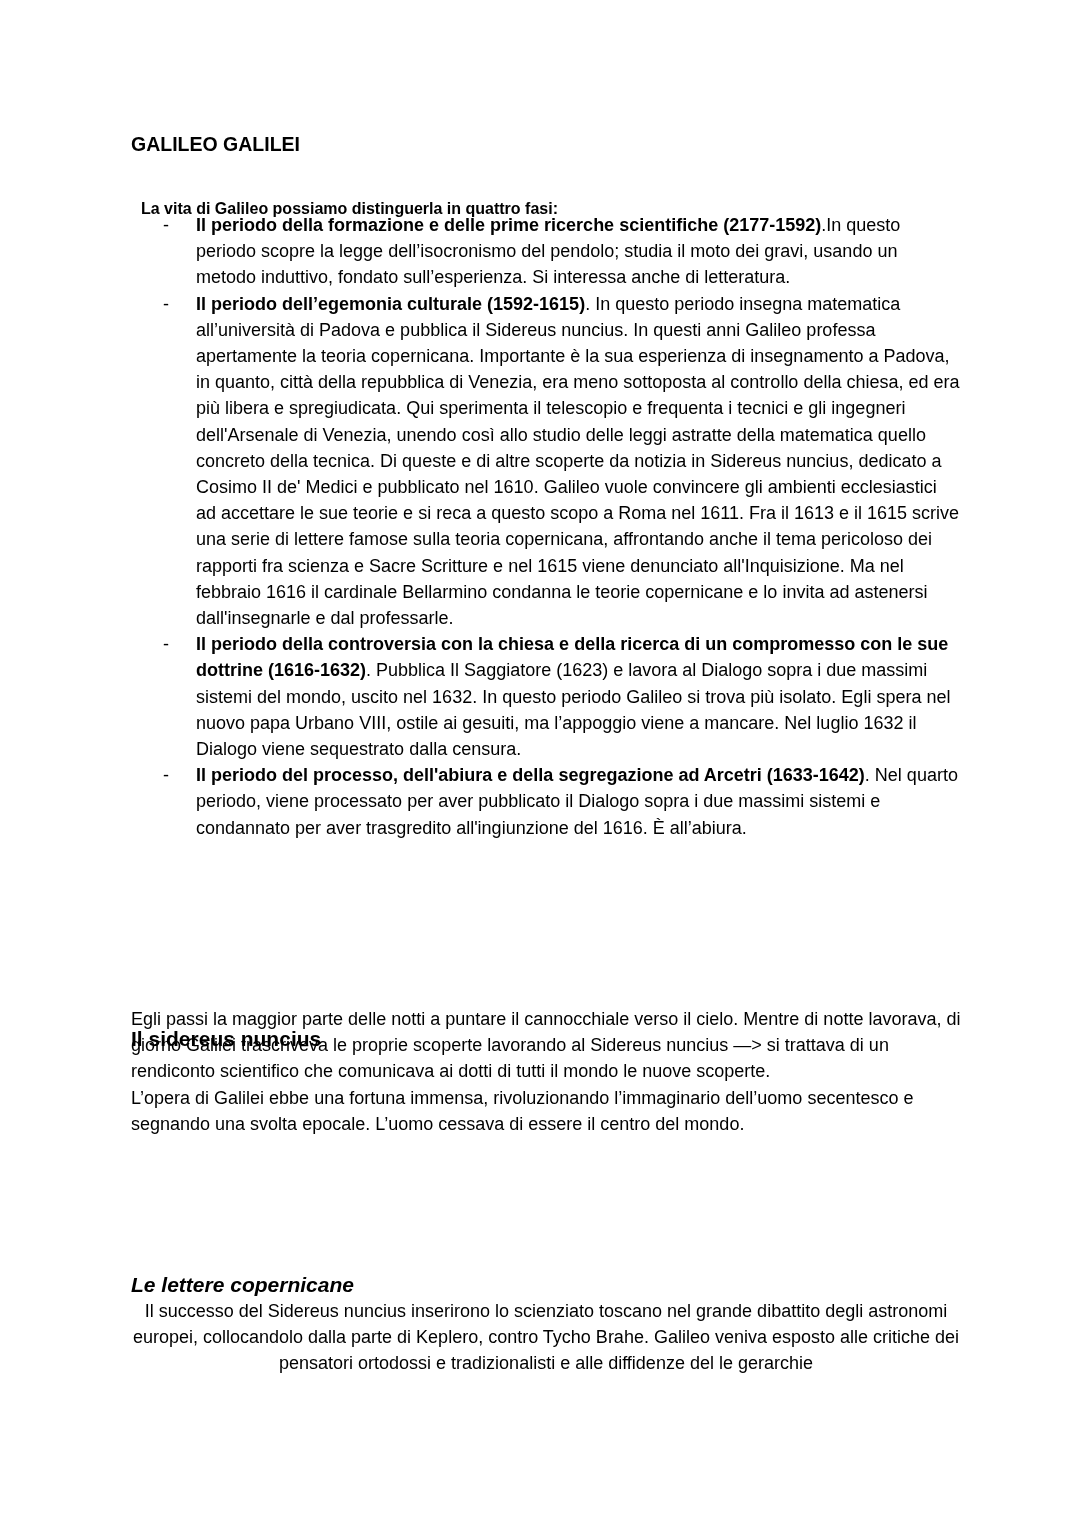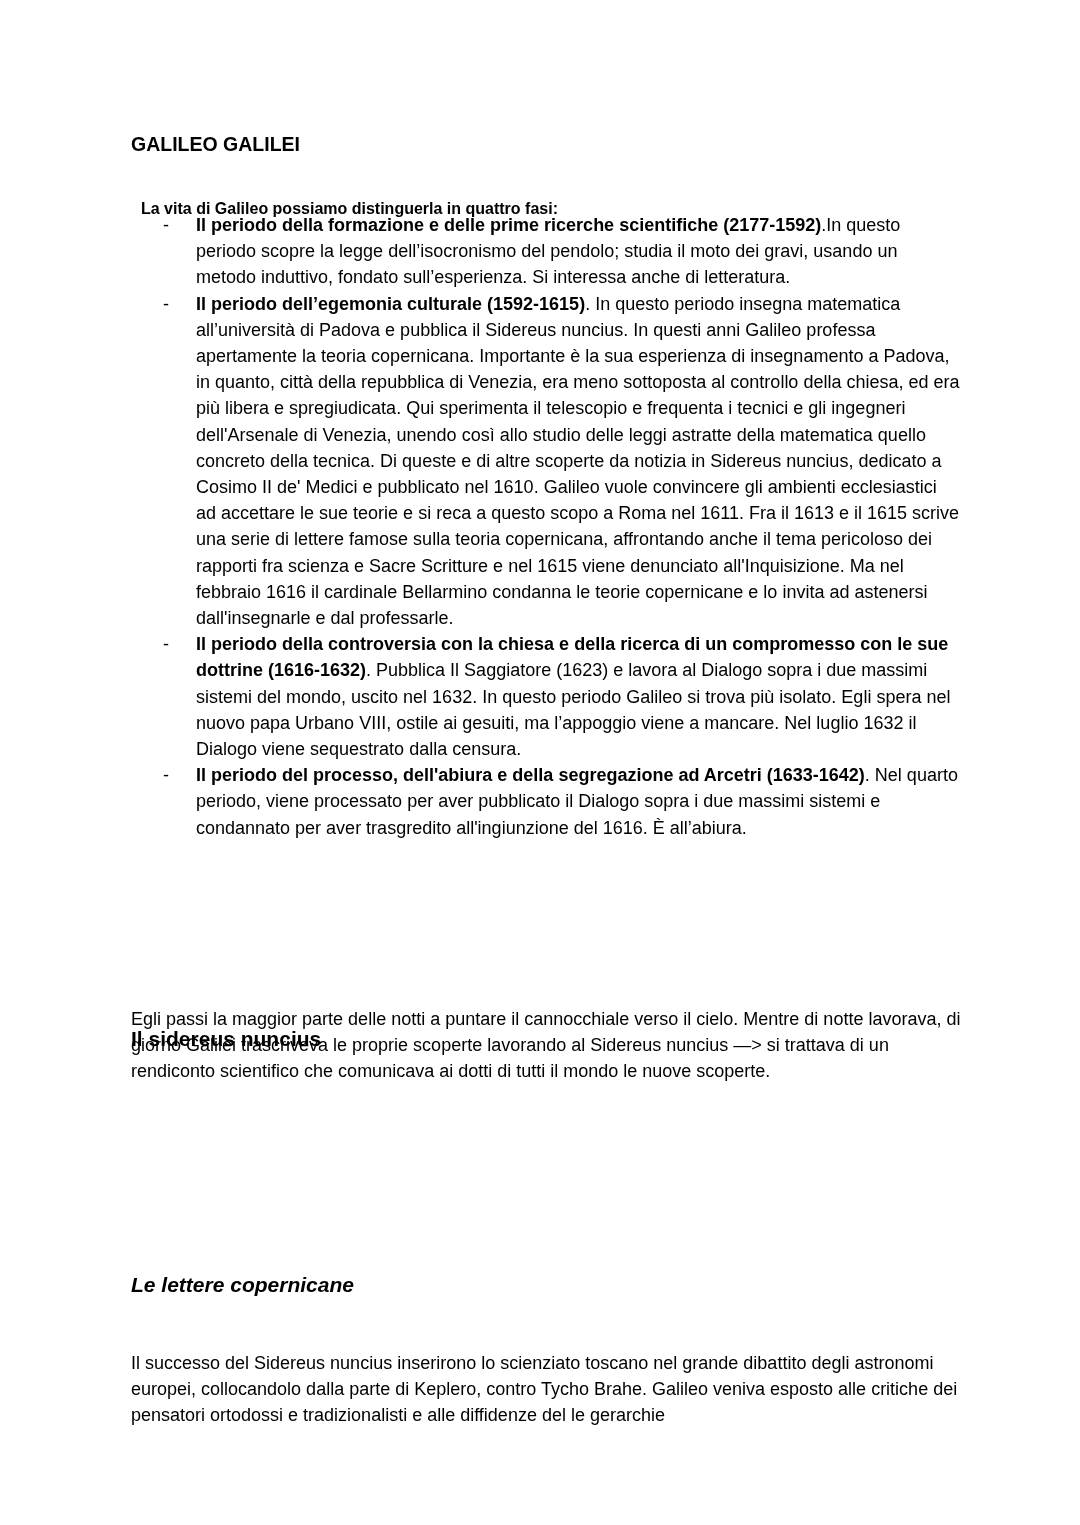--- a/index.html
+++ b/index.html
@@ -47,19 +47,20 @@
       <span class="dash">-</span><b>Il periodo della controversia con la chiesa e della ricerca di un compromesso con le sue dottrine (1616-1632)</b><span>. Pubblica Il Saggiatore (1623) e lavora al Dialogo sopra i due massimi sistemi del mondo, uscito nel 1632. In questo periodo Galileo si trova più isolato. Egli spera nel nuovo papa Urbano VIII, ostile ai gesuiti, ma l’appoggio viene a mancare. Nel luglio 1632 il Dialogo viene sequestrato dalla censura.</span>
     </li>
     <li>
       <span class="dash">-</span><b>Il periodo del processo, dell'abiura e della segregazione ad Arcetri (1633-1642)</b><span>. Nel quarto periodo, viene processato per aver pubblicato il Dialogo sopra i due massimi sistemi e condannato per aver trasgredito all'ingiunzione del 1616. È all’abiura.</span>
     </li>
   </ul>
 
   <h2 class="section-h" style="top:1025px;">Il sidereus nuncius</h2>
   <div class="para" style="top:1006px;">
     <p>Egli passi la maggior parte delle notti a puntare il cannocchiale verso il cielo. Mentre di notte lavorava, di giorno Galilei trascriveva le proprie scoperte lavorando al Sidereus nuncius —&gt; si trattava di un rendiconto scientifico che comunicava ai dotti di tutti il mondo le nuove scoperte.</p>
+    <p>L’opera di Galilei ebbe una fortuna immensa, rivoluzionando l’immaginario dell’uomo secentesco e segnando una svolta epocale. L’uomo cessava di essere il centro del mondo.</p>
   </div>
 
   <h2 class="section-h" style="top:1271px;font-style:italic;">Le lettere copernicane</h2>
-  <div class="para" style="top:1350px;">
+  <div class="para" style="top:1298px;text-align:center;">
     <p>Il successo del Sidereus nuncius inserirono lo scienziato toscano nel grande dibattito degli astronomi europei, collocandolo dalla parte di Keplero, contro Tycho Brahe. Galileo veniva esposto alle critiche dei pensatori ortodossi e tradizionalisti e alle diffidenze del le gerarchie</p>
   </div>
 </div>
 
 </body></html>

